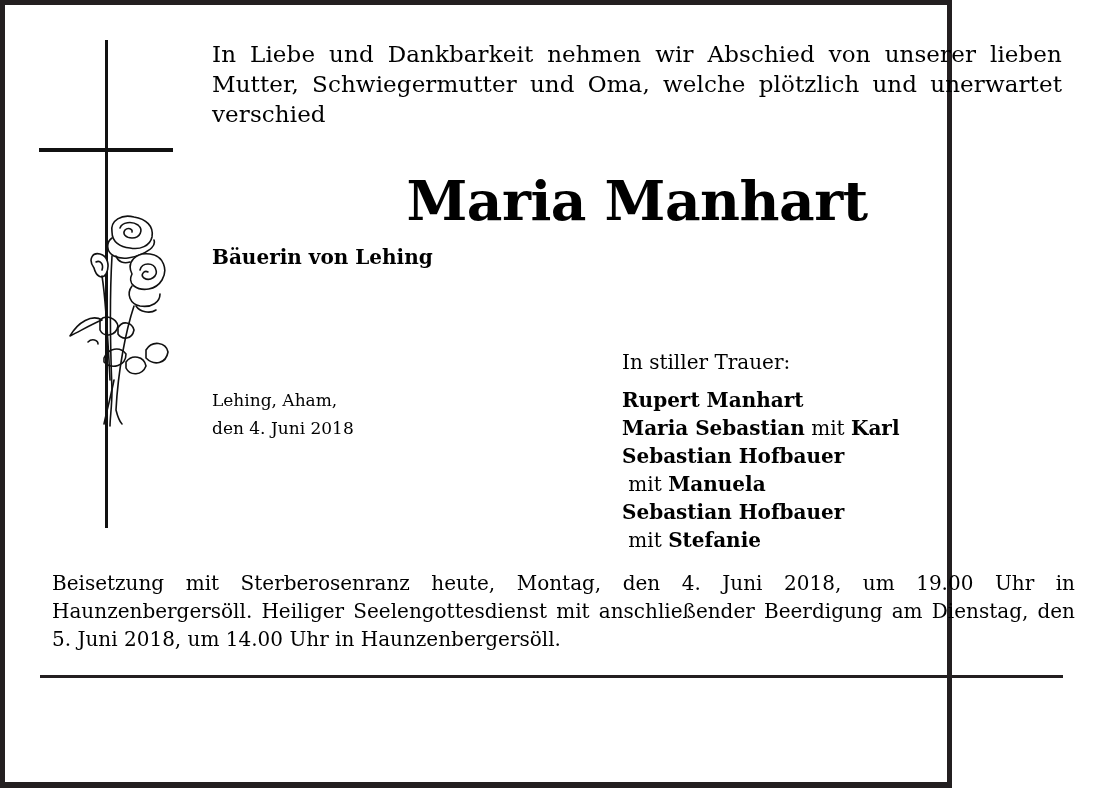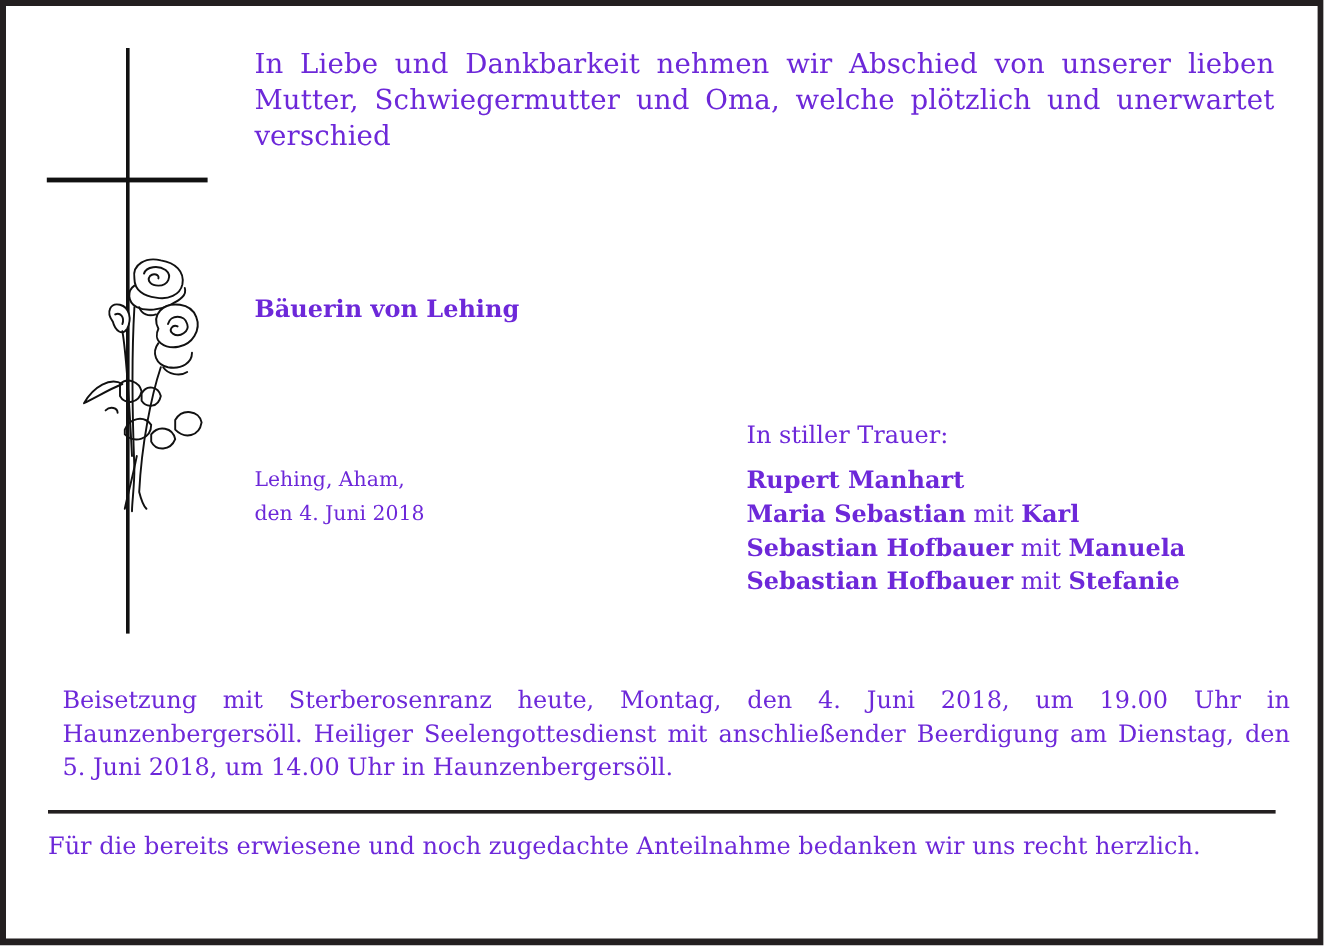--- a/index.html
+++ b/index.html
@@ -1,26 +1,26 @@
 <!DOCTYPE html>
 <html><head>
   <meta charset="utf-8">
   <style>
     html, body { margin: 0; padding: 0; background: #ffffff; }
     body { width: 1103px; height: 788px; overflow: hidden; }
     .card {
       position: relative;
       box-sizing: border-box;
-      width: 1103px; height: 788px;
+      width: 952px; height: 788px;
       background: #ffffff;
       border-top: 5px solid #231f20;
       border-left: 5px solid #231f20;
       border-right: 5px solid #231f20;
       border-bottom: 6px solid #231f20;
-      color: #6d28d9;
+      color: #000000;
       font-family: "DejaVu Serif", "Liberation Serif", serif;
     }
     .abs { position: absolute; }
     
     .cross-v { left: 100px; top: 35px; width: 3px; height: 488px; background: #111; }
     .cross-h { left: 34px; top: 143px; width: 134px; height: 4px; background: #111; }
     .roses { left: 55px; top: 205px; width: 120px; height: 220px; }
 
     .intro {
       left: 207px; top: 34px; width: 850px;
@@ -95,20 +95,23 @@
     <path d="M28 132 C32 128 38 130 38 134"></path>
 
     <path d="M52 46 C50 80 50 130 52 180 C52 196 50 208 50 216"></path>
     <path d="M42 66 C46 90 48 130 50 170"></path>
     <path d="M74 96 C66 120 58 160 56 200 C58 208 60 212 62 214"></path>
     <path d="M54 170 C50 190 46 204 44 214"></path>
   </svg>
 
   <div class="abs intro">In Liebe und Dankbarkeit nehmen wir Abschied von unserer lieben Mutter, Schwiegermutter und Oma, welche plötzlich und unerwartet verschied</div>
 
+  <div class="abs name-wrap">
+    <div class="title-center" style="font-size:55px;font-weight:bold;line-height:66px;letter-spacing:-0.5px;">Maria Manhart</div>
+  </div>
 
   <div class="abs subtitle">Bäuerin von Lehing</div>
 
 
   <div class="abs place">
     <div>Lehing, Aham,</div>
     <div>den 4. Juni 2018</div>
   </div>
 
   <div class="abs mourners">
@@ -116,14 +119,13 @@
     <div><b>Rupert Manhart</b><span></span><b></b></div>
     <div><b>Maria Sebastian</b><span style="white-space:pre"> mit </span><b>Karl</b></div>
     <div><b>Sebastian Hofbauer</b><span style="white-space:pre"> mit </span><b>Manuela</b></div>
     <div><b>Sebastian Hofbauer</b><span style="white-space:pre"> mit </span><b>Stefanie</b></div>
   </div>
 
   <div class="abs funeral">Beisetzung mit Sterberosenranz heute, Montag, den 4. Juni 2018, um 19.00 Uhr in Haunzenbergersöll. Heiliger Seelengottesdienst mit anschließender Beerdigung am Dienstag, den 5. Juni 2018, um 14.00 Uhr in Haunzenbergersöll.</div>
 
   <div class="abs rule"></div>
 
-  <div class="abs thanks">Für die bereits erwiesene und noch zugedachte Anteilnahme bedanken wir uns recht herzlich.</div>
 </div>
 
 </body></html>

